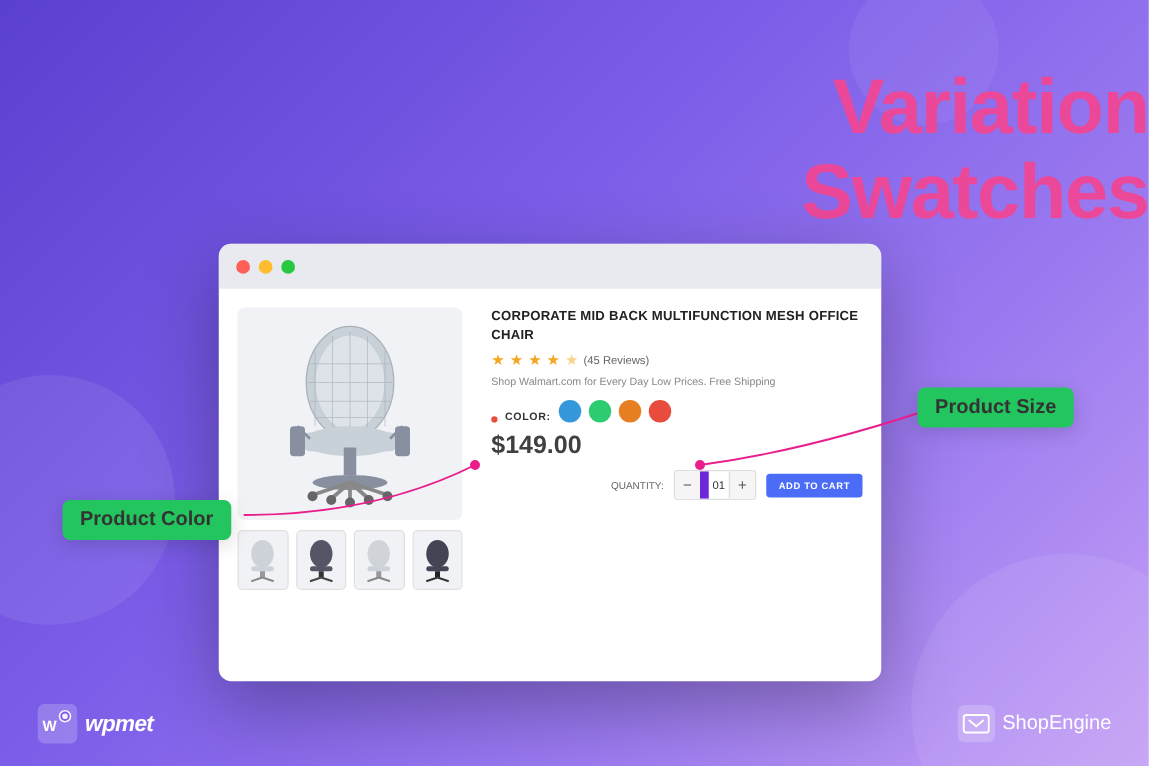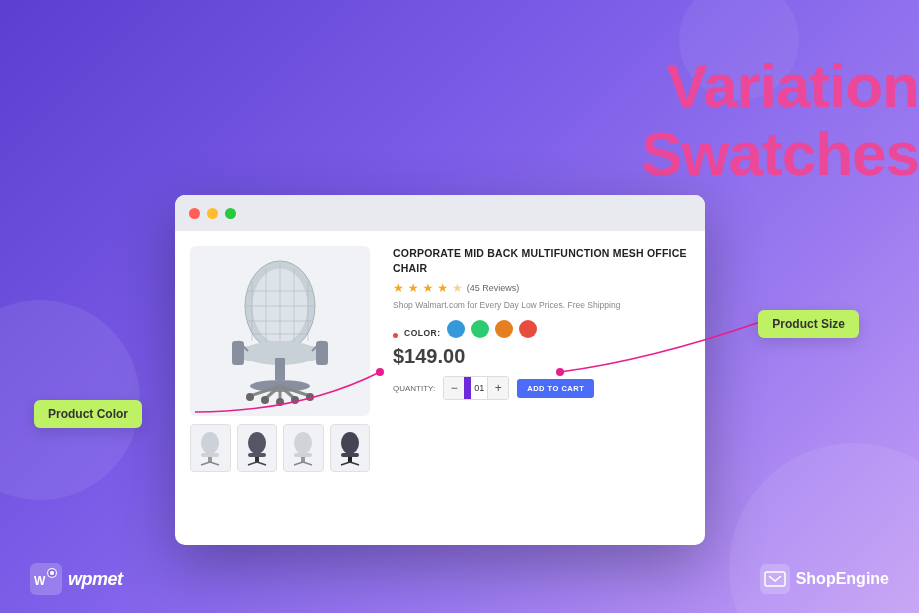--- a/index.html
+++ b/index.html
@@ -266,20 +266,21 @@
       font-weight: 700;
       color: #404040;
       margin-bottom: 8px;
     }
 
     
     .cart-row {
       display: flex;
       align-items: center;
       gap: 8px;
+      justify-content: flex-end;
     }
 
     .qty-label {
       font-size: 8px;
       color: #666;
       text-transform: uppercase;
     }
 
     .qty-control {
       display: flex;
@@ -323,33 +324,33 @@
       font-size: 7.5px;
       font-weight: 600;
       cursor: pointer;
       text-transform: uppercase;
       letter-spacing: 0.5px;
     }
 
     
     .callout {
       position: absolute;
-      background: #bef264;
+      background: #22c55e;
       border-radius: 6px;
       padding: 7px 14px;
-      font-size: 12px;
+      font-size: 16px;
       font-weight: 600;
       color: #333;
       box-shadow: 0 4px 15px rgba(0,0,0,0.15);
       white-space: nowrap;
     }
 
     .callout-product-color {
       top: 400px;
-      left: 34px;
+      left: 50px;
     }
 
     .callout-product-size {
       top: 310px;
       right: 60px;
     }
 
     
     .connection-svg {
       position: absolute;
@@ -385,21 +386,21 @@
       width: 32px;
       height: 32px;
     }
 
     .shopengine-logo {
       display: flex;
       align-items: center;
       gap: 6px;
       color: white;
       font-size: 16px;
-      font-weight: 700;
+      font-weight: 400;
     }
 
     .shopengine-icon {
       width: 30px;
       height: 30px;
     }
   </style>
 </head>
 <body>
 

